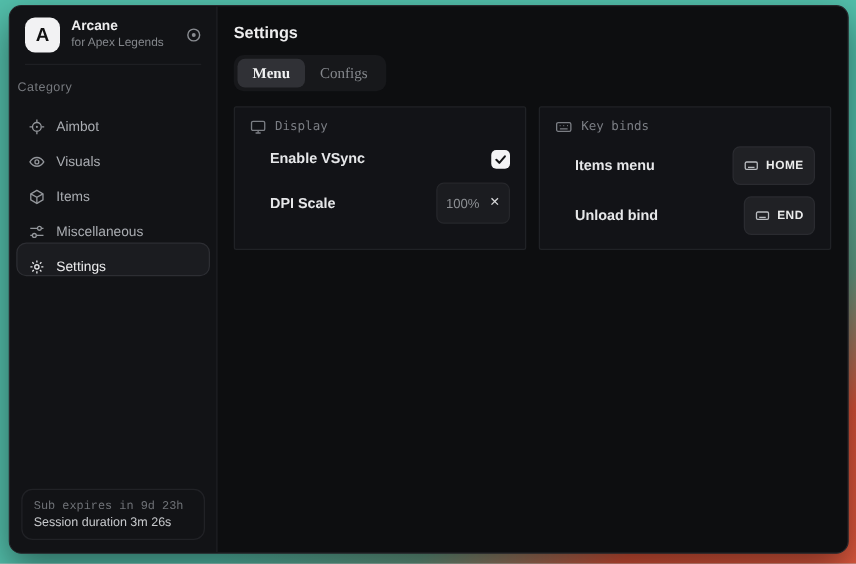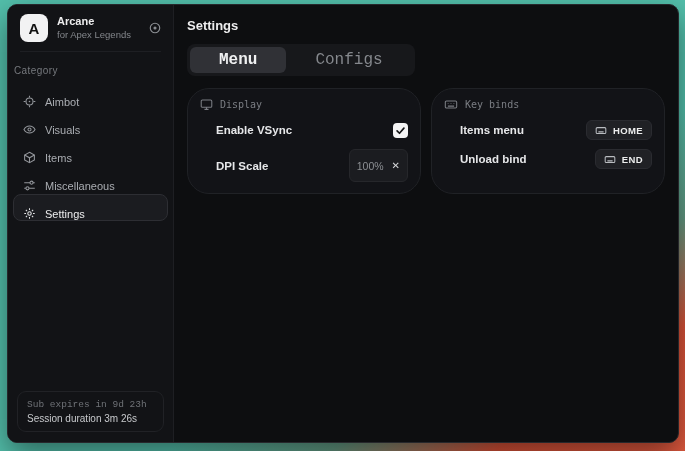--- a/index.html
+++ b/index.html
@@ -37,39 +37,39 @@
 
   .side-footer { margin:auto 9px 10px; border:1px solid #212226; border-radius:9px; padding:7px 9px; background:#121316; }
   .sf-line1 { font-family:Liberation Mono, monospace; font-size:9.5px; color:#6f7277; margin-bottom:3px; white-space:nowrap; }
   .sf-line2 { font-size:10px; color:#c7c9cc; white-space:nowrap; }
 
   
   .main { flex:1; padding:13px 13px; }
   .page-title { color:#ededee; font-size:13px; font-weight:bold; }
 
   .tabbar { display:inline-flex; background:#17181b; border-radius:8px; padding:3px; margin-top:11px; }
-  .tab { border:none; background:transparent; color:#85888d; font-size:16px; padding:4px 29px; border-radius:6px;
-         font-family:Liberation Mono, monospace; cursor:pointer; }
+  .tab { border:none; background:transparent; color:#85888d; font-size:12px; padding:4px 12px; border-radius:6px;
+         font-family:Liberation Serif, serif; cursor:pointer; }
   .tab.active { background:#303136; color:#f0f1f2; font-weight:bold; }
 
   .cards { display:flex; gap:10px; margin-top:12px; }
-  .card { width:234px; background:#121317; border:1px solid #202226; border-radius:22px; padding:9px 12px 11px; }
+  .card { width:234px; background:#121317; border:1px solid #202226; border-radius:2px; padding:9px 12px 11px; }
   .card-head { display:flex; align-items:center; gap:7px; color:#7b7e84;
                font-family:"DejaVu Sans Mono", monospace; font-size:10px; }
   .card-row { display:flex; align-items:center; justify-content:space-between; margin-top:9px; min-height:20px; }
   .row-label { color:#e6e7e9; font-size:11.5px; font-weight:bold;margin-left:16px; }
 
   .checkbox { width:15px; height:15px; background:#f4f4f5; border-radius:4px; display:flex; align-items:center; justify-content:center; cursor:pointer; }
 
   .dpi-box { display:flex; align-items:center; background:#1b1c20; border:1px solid #26272b; border-radius:6px; height:33px; padding:0 7px; gap:8px; }
   .dpi-value { color:#8c8f93; font-size:10.5px; }
   .dpi-clear { background:none; border:none; color:#d7d8da; font-size:10px; cursor:pointer; font-family:inherit; line-height:1; padding:0; }
 
   .key-btn { display:flex; align-items:center; gap:6px; background:#202125; border:1px solid #2a2b30; border-radius:6px;
-             height:20px; padding:0 8px; cursor:pointer; }
+             height:31px; padding:0 8px; cursor:pointer; }
   .key-btn .kb-ic { display:flex; color:#b9bcc0; }
   .key-label { color:#eceded; font-size:9.5px; font-weight:bold; letter-spacing:.4px; font-family:inherit; }
 
   svg { display:block; }
 </style>
 </head>
 <body>
 
 <div class="desktop">
   <div class="window">

